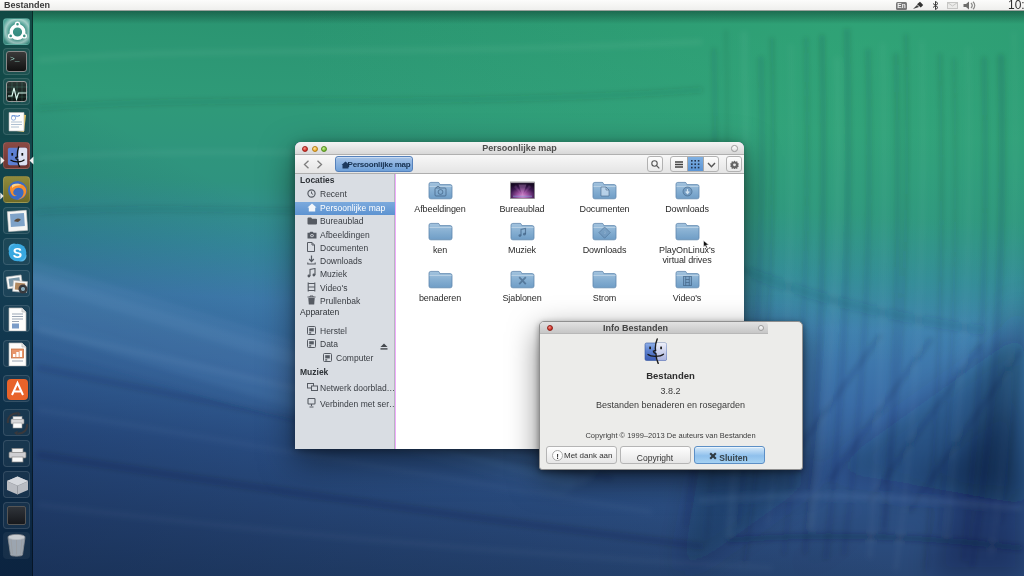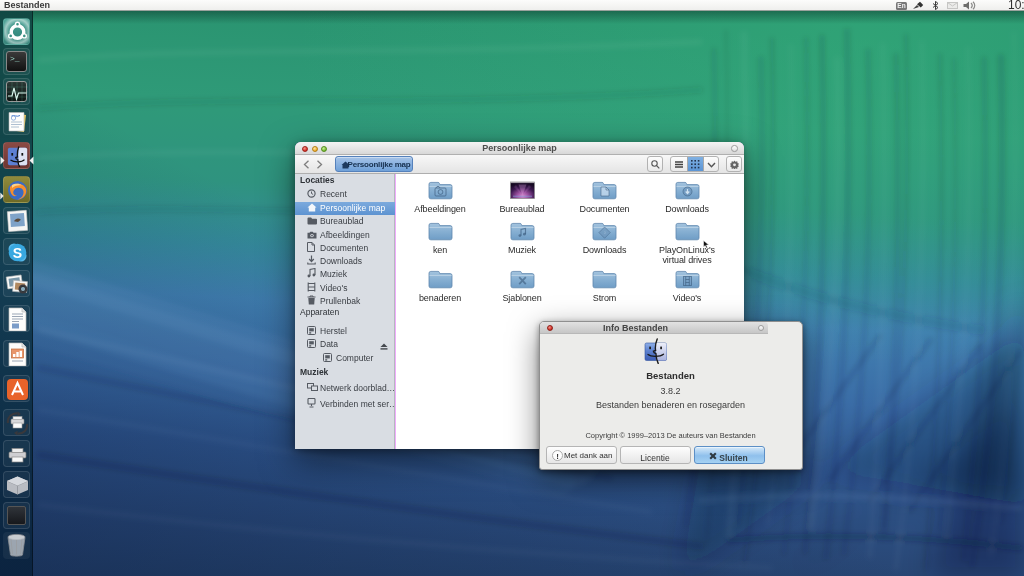--- a/index.html
+++ b/index.html
@@ -567,21 +567,21 @@
   </svg>
   <div class="abs" style="left:0;top:48px;width:100%;text-align:center;font-size:9.5px;font-weight:bold;color:#2d2d2d;">Bestanden</div>
   <div class="abs" style="left:0;top:63.5px;width:100%;text-align:center;font-size:9px;color:#3a3a3a;">3.8.2</div>
   <div class="abs" style="left:0;top:78px;width:100%;text-align:center;font-size:9px;color:#3a3a3a;">Bestanden benaderen en rosegarden</div>
   <div class="abs" style="left:0;top:109px;width:100%;text-align:center;font-size:7.5px;color:#3c3c3c;">Copyright © 1999–2013 De auteurs van Bestanden</div>
   <div class="abs" style="left:6.5px;top:124px;width:71px;height:18px;border-radius:3px;background:linear-gradient(#fefefe,#e6e6e6);border:1px solid #b5b5b5;">
     <div class="abs" style="left:5px;top:2.5px;width:11px;height:11px;border-radius:50%;background:#fdfdfd;border:1px solid #aaa;text-align:center;font-size:8px;font-weight:bold;color:#333;line-height:11px;">!</div>
     <div class="abs" style="left:17px;top:0;font-size:8px;color:#333;line-height:17px;">Met dank aan</div>
   </div>
   <div class="abs" style="left:80px;top:124px;width:71px;height:18px;border-radius:3px;background:linear-gradient(#fefefe,#e6e6e6);border:1px solid #b5b5b5;text-align:center;">
-    <span style="font-size:8.5px;color:#333;line-height:17px;">Licentie</span>
+    <span style="font-size:8.5px;color:#333;line-height:17px;">Copyright</span>
   </div>
   <div class="abs" style="left:154px;top:124px;width:71px;height:18px;border-radius:3px;background:linear-gradient(#d7eafa,#8fc0ec 55%,#a5d2f3);border:1px solid #5c8fc6;box-shadow:inset 0 1px 0 rgba(255,255,255,0.5);text-align:center;">
     <svg style="position:absolute;left:14px;top:5px;" width="8" height="8" viewBox="0 0 8 8">
         <path d="M1.2,1.2 L6.8,6.8 M6.8,1.2 L1.2,6.8" stroke="#2e3a42" stroke-width="2.1"></path>
       </svg>
     <span style="font-size:8.5px;font-weight:bold;color:#35424a;line-height:17px;margin-left:9px;">Sluiten</span>
   </div>
 </div>
 
 </body></html>

